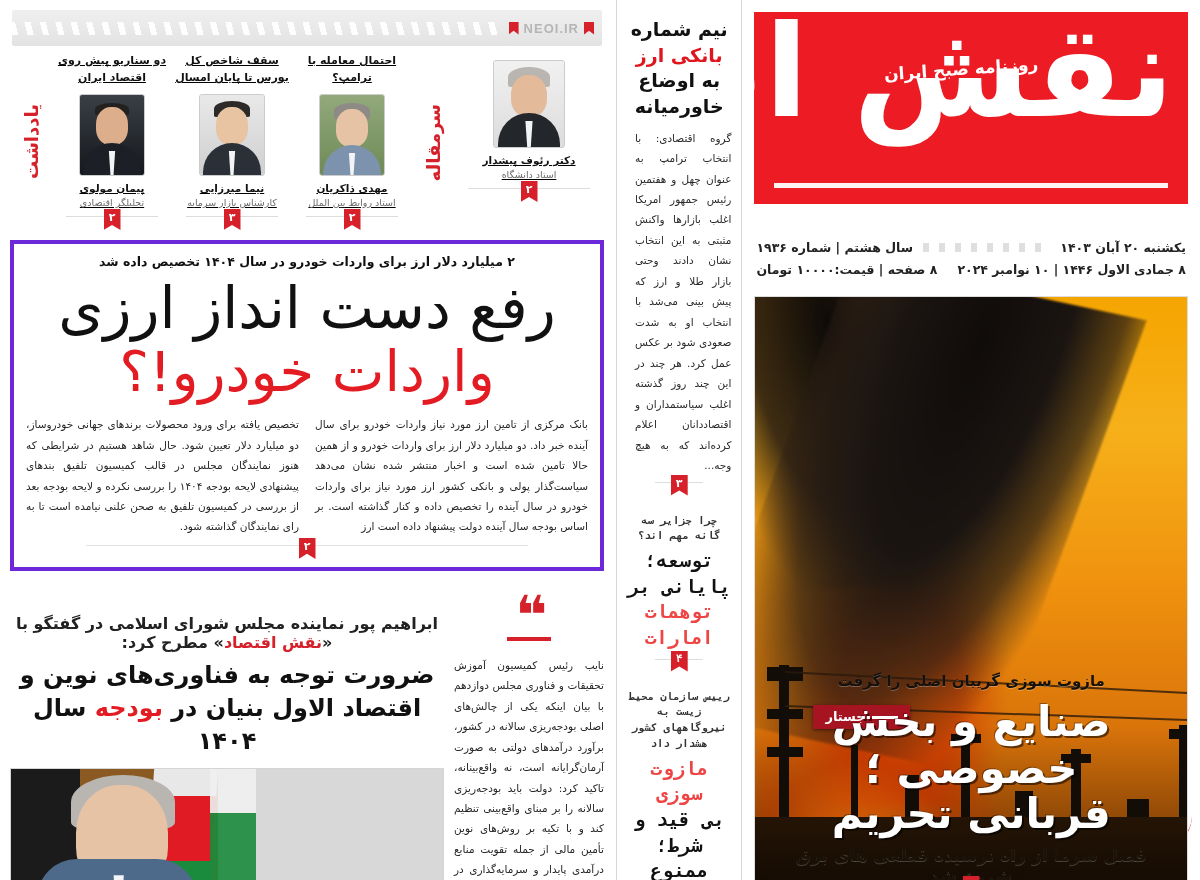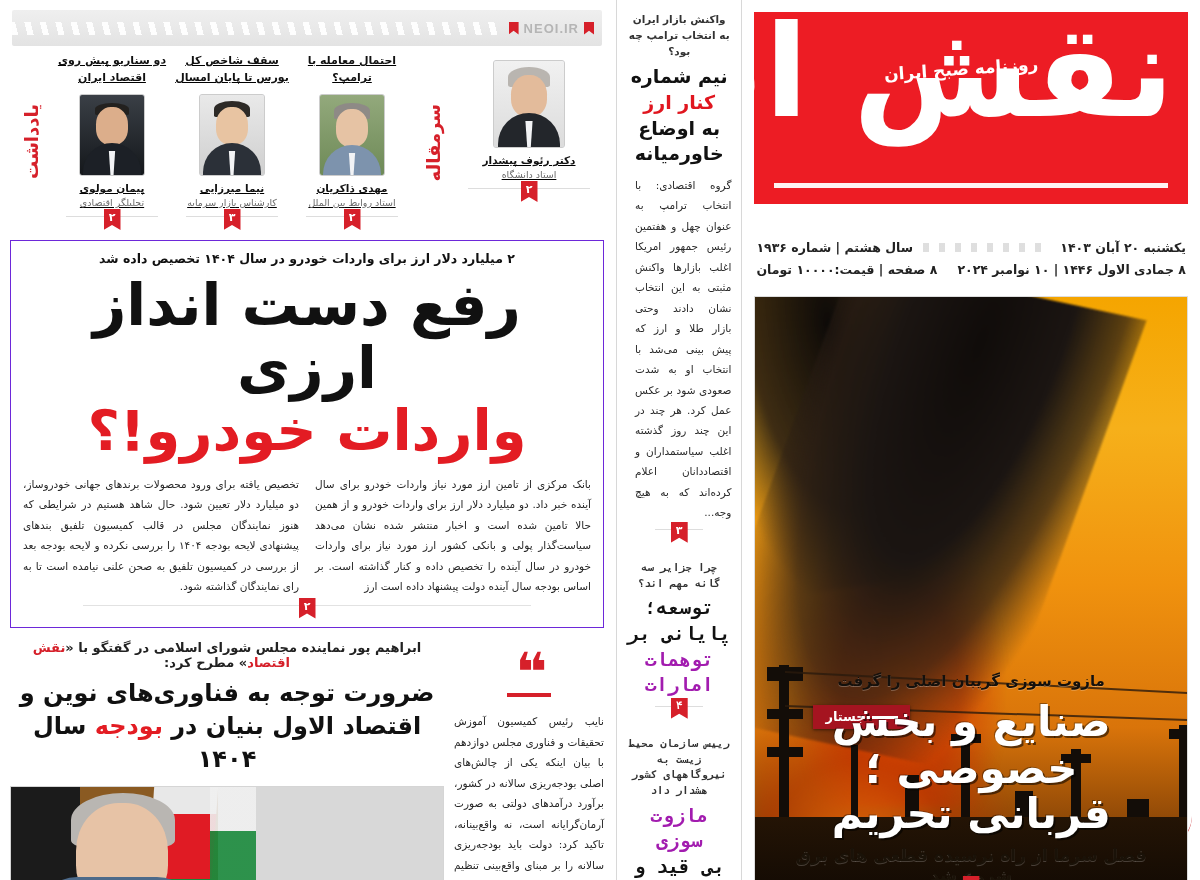--- a/index.html
+++ b/index.html
@@ -134,21 +134,21 @@
 
   
   .mid-col {
     width: 188px; height: 880px; border-right: 1px solid #d8d8d8; border-left:1px solid #d8d8d8;
     padding: 6px 10px 0 10px; position:relative; background:#fff;
   }
   .mid-block { padding-top: 6px; }
   .mid-kicker { font-size: 10.5px; color:#333; text-align:center; line-height:1.5; font-weight:600; }
   .mid-head { text-align:center; font-size: 19px; font-weight: 800; color:#111; line-height:1.35; margin-top:5px; letter-spacing:-.5px;}
   .mid-head .red { color:#e0161f; }
-  .mid-head .allred { color:#a21caf; }
+  .mid-head .allred { color:#ef4444; }
   .mid-body { font-size: 10.5px; color:#2a2a2a; line-height: 1.95; text-align: justify; margin-top: 8px; margin-left: 8px; }
   .mid-rule { height: 1px; background:#ddd; margin: 6px 28px 0 28px; position:relative; }
   .mid-pg { text-align:center; margin-top: -11px; }
   .mid-sep { margin: 12px 0 0 0; font-family: Liberation Mono, monospace; }
 
   
   .right-col { flex:1; height:880px; position:relative; padding: 6px 8px 0 6px; background:#fff; }
 
   .neoi-bar {
     display:flex; align-items:center; height: 36px; margin: 4px 6px 0 6px;
@@ -181,36 +181,36 @@
   .face .head { position:absolute; left:50%; transform:translateX(-50%); border-radius:46% 46% 42% 42%; }
   .face .hair { position:absolute; left:50%; transform:translateX(-50%); border-radius:50% 50% 10% 10%; }
   .face .body { position:absolute; bottom:0; left:50%; transform:translateX(-50%); border-radius: 34px 34px 0 0; }
   .face .shirt { position:absolute; bottom:0; left:50%; transform:translateX(-50%); background:#f2f3f5; clip-path: polygon(38% 0, 62% 0, 56% 100%, 44% 100%); }
   .card-name { font-size: 10.5px; font-weight:800; color:#111; margin-top:6px; }
   .card-role { font-size: 9.5px; color:#6a6a6a; margin-top:3px; }
   .card-rule { height:1px; background:#ddd; margin: 8px 14px 0 14px; }
   .card-pg { margin-top:-11px; }
 
   
-  .lead-box { margin: 10px 4px 0 4px; border:1px solid #6d28d9; padding: 10px 12px 8px 12px; position:relative; }
+  .lead-box { margin: 10px 4px 0 4px; border:4px solid #6d28d9; padding: 10px 12px 8px 12px; position:relative; }
   .lead-kicker { text-align:center; font-size: 12.5px; font-weight:800; color:#111; }
   .lead-h1 {
-    text-align:center; font-weight: 700; line-height: 1.08; margin-top: 8px;
+    text-align:center; font-weight: 400; line-height: 1.08; margin-top: 8px;
     font-size: 58px; color:#111; letter-spacing: -2px;
   }
   .lead-h1 .red { color:#e31c23; display:block; margin-top: 2px; font-size: 56px;}
   .lead-cols { display:flex; gap: 16px; margin-top: 12px; direction: rtl; }
   .lead-col { flex:1; font-size: 10.5px; line-height: 1.95; color:#262626; text-align: justify; }
   .lead-rule { height:1px; background:#e2e2e2; margin: 8px 60px 0 60px; }
   .lead-pg { text-align:center; margin-top:-11px; }
 
   
   .story2-wrap { display:flex; margin: 12px 4px 0 4px; gap: 10px; }
   .story2 { flex: 1 1 auto; width: 350px; }
-  .story2-kicker { text-align:center; font-size: 13px; font-weight:700; color:#222; }
+  .story2-kicker { text-align:center; font-size: 16px; font-weight:700; color:#222;margin-top:31px; }
   .story2-kicker .brand { color:#d6202a; font-weight:800; }
   .story2-h {
     text-align:center; font-size: 24px; font-weight:800; color:#111; line-height:1.38; margin-top:7px; letter-spacing:-.5px;
   }
   .story2-h .red { color:#e31c23; }
   .story2-photo {
     margin-top: 10px; height: 150px; border:1px solid #d5d5d5; position:relative; overflow:hidden;
     background: linear-gradient(90deg,#1b1b1b 0 16%, #8a5a22 16% 48%, #d8d8d8 48% 100%);
   }
   .flag-ir { position:absolute; left: 32%; top:0; bottom:0; width: 64px;
@@ -295,23 +295,22 @@
       </div>
       <div class="hero-pagenum">
         <span class="pg">۷</span>
       </div>
     </div>
   </div>
 
   <div class="mid-col">
 
     <div class="mid-block">
-      <div class="mid-kicker">واکنش بازار ایران به انتخاب ترامپ چه بود؟</div>
       <div class="mid-head">
-        <span>نیم شماره </span><span class="red">کنار ارز</span><br>
+        <span>نیم شماره </span><span class="red">بانکی ارز</span><br>
         <span>به اوضاع خاورمیانه</span>
       </div>
       <div class="mid-body">گروه اقتصادی: با انتخاب ترامپ به عنوان چهل و هفتمین رئیس جمهور امریکا اغلب بازارها واکنش مثبتی به این انتخاب نشان دادند وحتی بازار طلا و ارز که پیش بینی می‌شد با انتخاب او به شدت صعودی شود بر عکس عمل کرد. هر چند در این چند روز گذشته اغلب سیاستمداران و اقتصاددانان اعلام کرده‌اند که به هیچ وجه...</div>
       <div class="mid-rule"></div>
       <div class="mid-pg"><span class="pg">۳</span></div>
     </div>
 
     <div class="mid-block mid-sep">
       <div class="mid-kicker">چرا جزایر سه گانه مهم اند؟</div>
       <div class="mid-head">

